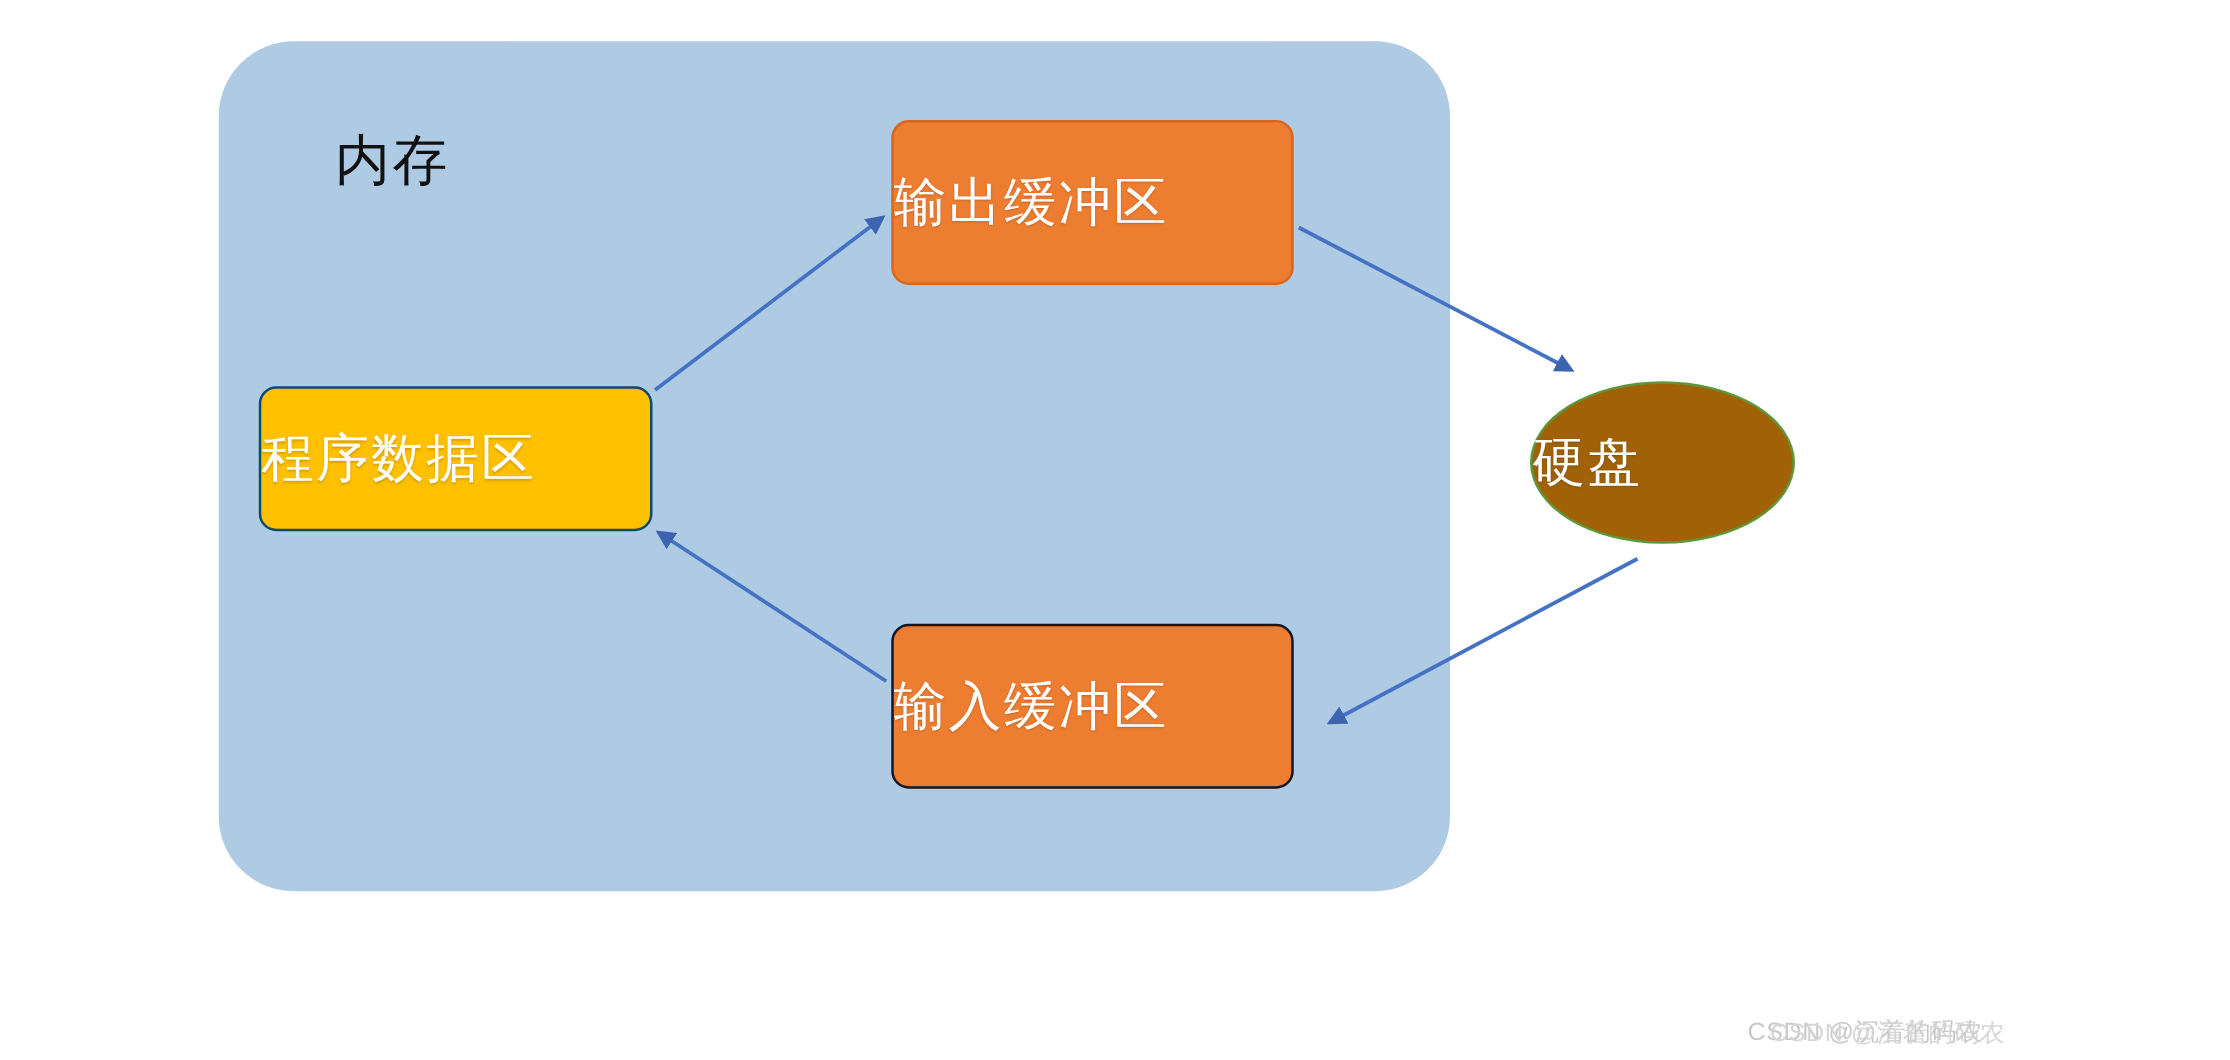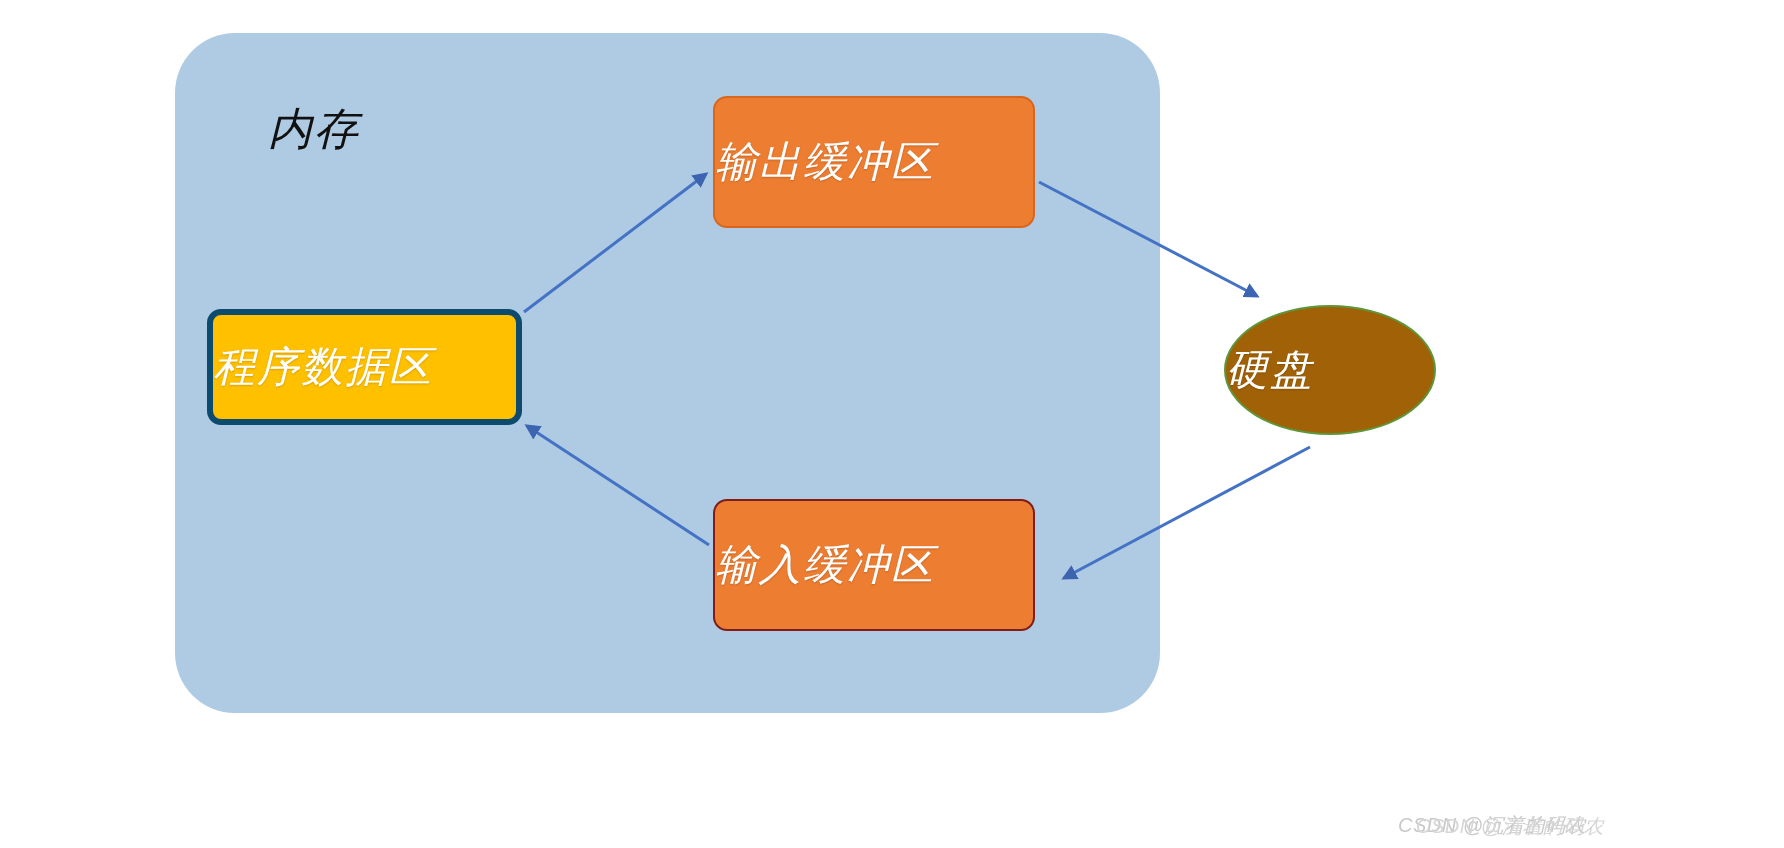--- a/index.html
+++ b/index.html
@@ -14,21 +14,20 @@
     overflow: hidden;
     font-family: "Liberation Sans", "DejaVu Sans", sans-serif;
   }
 
   #diagram-canvas {
     position: absolute;
     left: 0;
     top: 0;
     width: 1413px;
     height: 848px;
-    font-style: italic;
   }
 
   
   .memory-container {
     position: absolute;
     left: 175px;
     top: 33px;
     width: 985px;
     height: 680px;
     background: #AFCBE3;
@@ -70,31 +69,31 @@
     border: 2px solid #D9661F;
     border-radius: 14px;
   }
 
   .node-input-buffer {
     left: 713px;
     top: 499px;
     width: 322px;
     height: 132px;
     background: #ED7D31;
-    border: 2px solid #7f1d1d;
+    border: 2px solid #0f172a;
     border-radius: 14px;
   }
 
   .node-program-data {
     left: 207px;
     top: 309px;
     width: 315px;
     height: 116px;
     background: #FFC000;
-    border: 6px solid #0c4a6e;
+    border: 2px solid #0c4a6e;
     border-radius: 14px;
   }
 
   .node-disk {
     left: 1224px;
     top: 305px;
     width: 212px;
     height: 130px;
     background: #a16207;
     border: 2px solid #5E9639;

